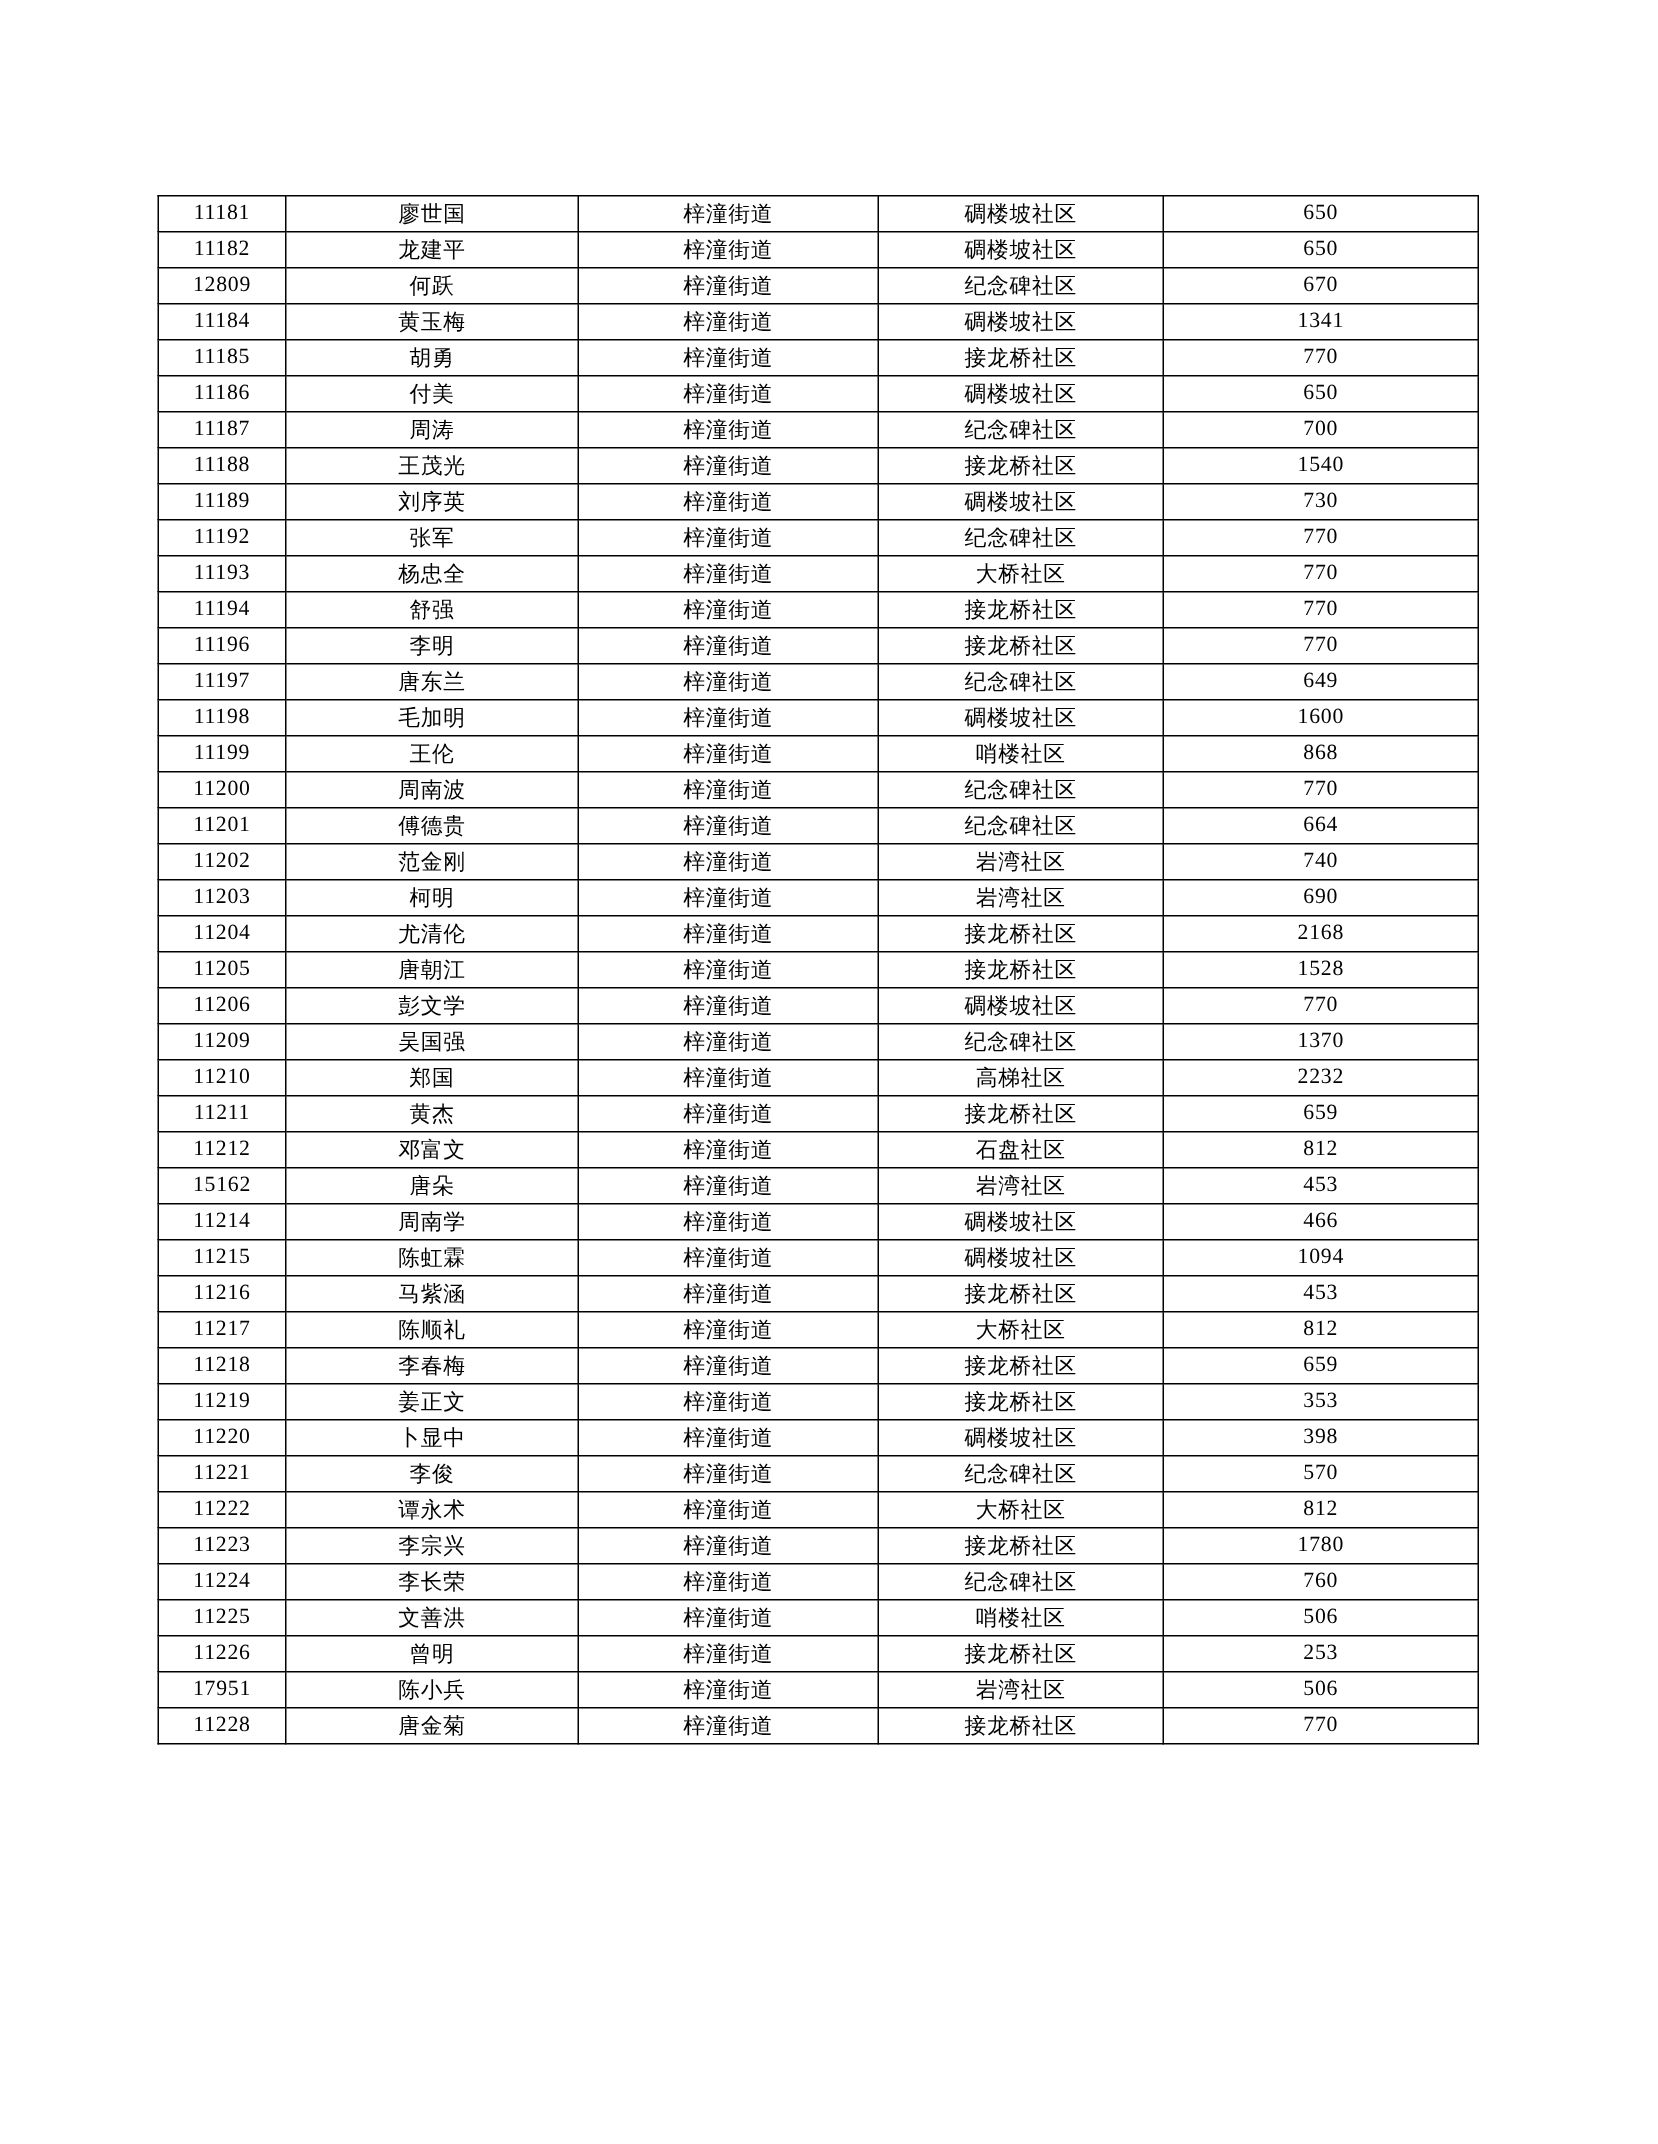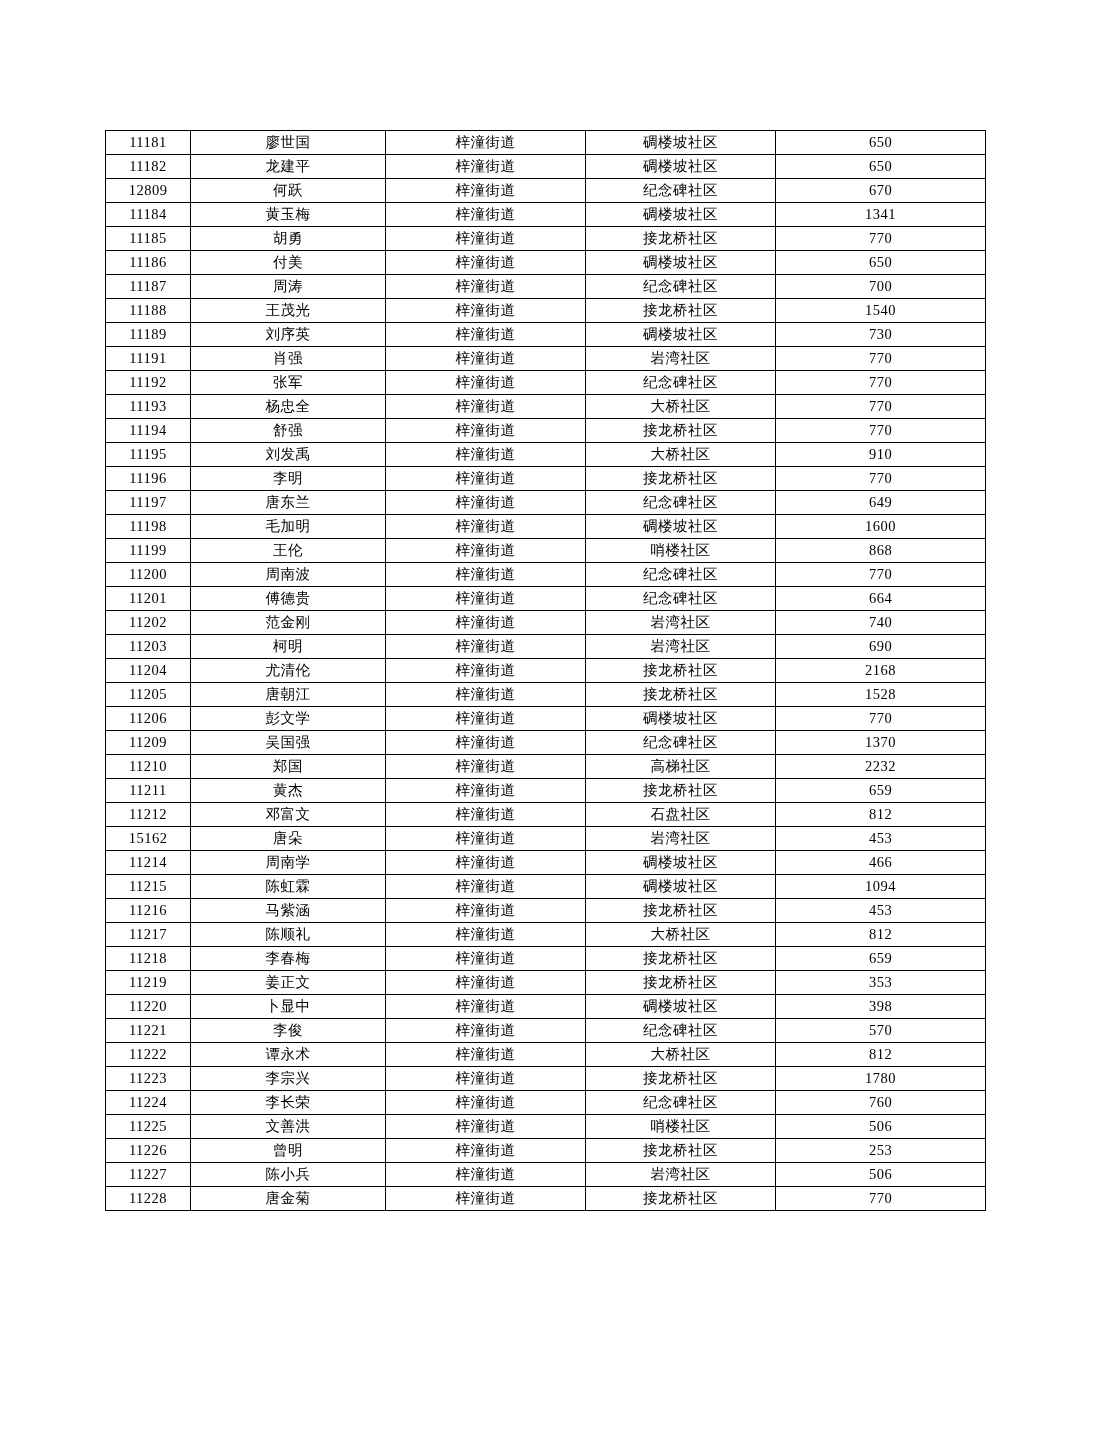--- a/index.html
+++ b/index.html
@@ -116,27 +116,20 @@
           <td>1540</td>
         </tr>
         <tr>
           <td>11189</td>
           <td>刘序英</td>
           <td>梓潼街道</td>
           <td>碉楼坡社区</td>
           <td>730</td>
         </tr>
         <tr>
-          <td>11191</td>
-          <td>肖强</td>
-          <td>梓潼街道</td>
-          <td>岩湾社区</td>
-          <td>770</td>
-        </tr>
-        <tr>
           <td>11192</td>
           <td>张军</td>
           <td>梓潼街道</td>
           <td>纪念碑社区</td>
           <td>770</td>
         </tr>
         <tr>
           <td>11193</td>
           <td>杨忠全</td>
           <td>梓潼街道</td>
@@ -144,27 +137,20 @@
           <td>770</td>
         </tr>
         <tr>
           <td>11194</td>
           <td>舒强</td>
           <td>梓潼街道</td>
           <td>接龙桥社区</td>
           <td>770</td>
         </tr>
         <tr>
-          <td>11195</td>
-          <td>刘发禹</td>
-          <td>梓潼街道</td>
-          <td>大桥社区</td>
-          <td>910</td>
-        </tr>
-        <tr>
           <td>11196</td>
           <td>李明</td>
           <td>梓潼街道</td>
           <td>接龙桥社区</td>
           <td>770</td>
         </tr>
         <tr>
           <td>11197</td>
           <td>唐东兰</td>
           <td>梓潼街道</td>
@@ -354,21 +340,21 @@
           <td>506</td>
         </tr>
         <tr>
           <td>11226</td>
           <td>曾明</td>
           <td>梓潼街道</td>
           <td>接龙桥社区</td>
           <td>253</td>
         </tr>
         <tr>
-          <td>11227</td>
+          <td>17951</td>
           <td>陈小兵</td>
           <td>梓潼街道</td>
           <td>岩湾社区</td>
           <td>506</td>
         </tr>
         <tr>
           <td>11228</td>
           <td>唐金菊</td>
           <td>梓潼街道</td>
           <td>接龙桥社区</td>

